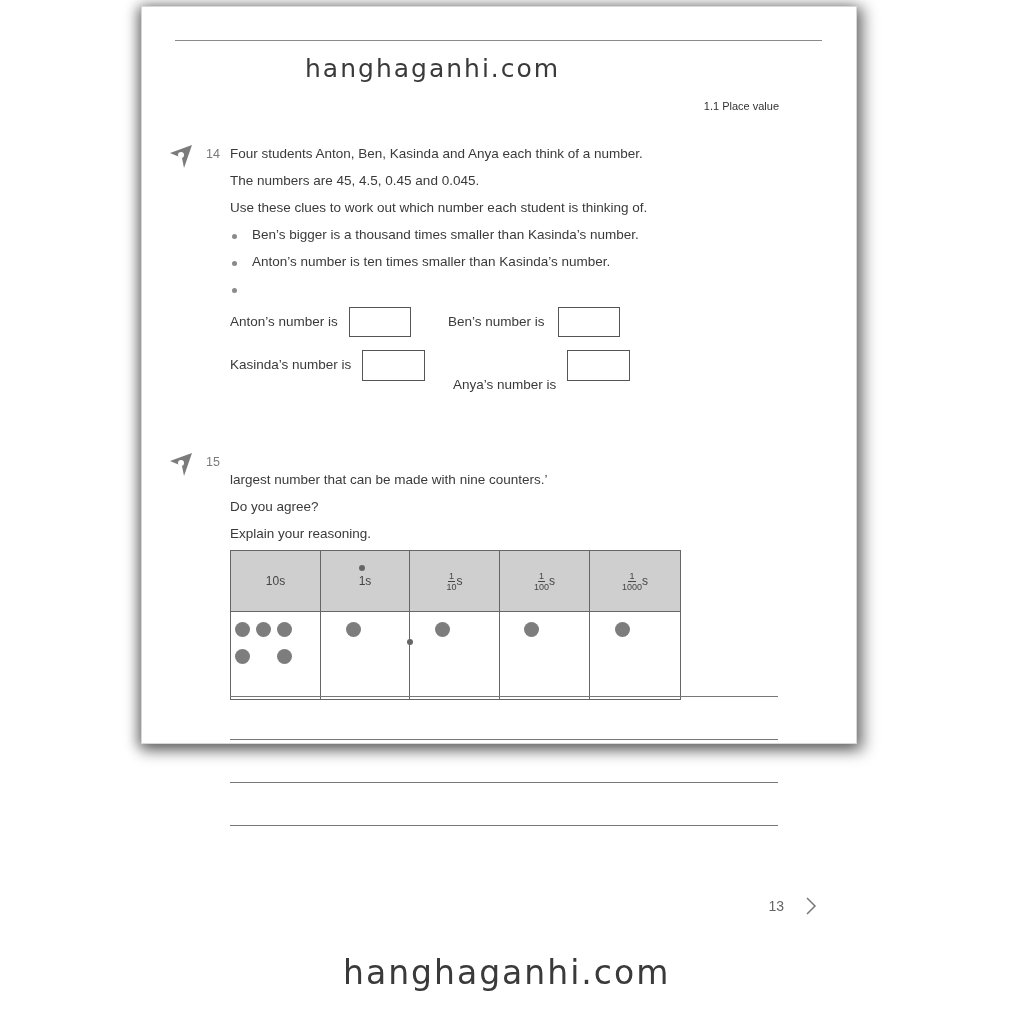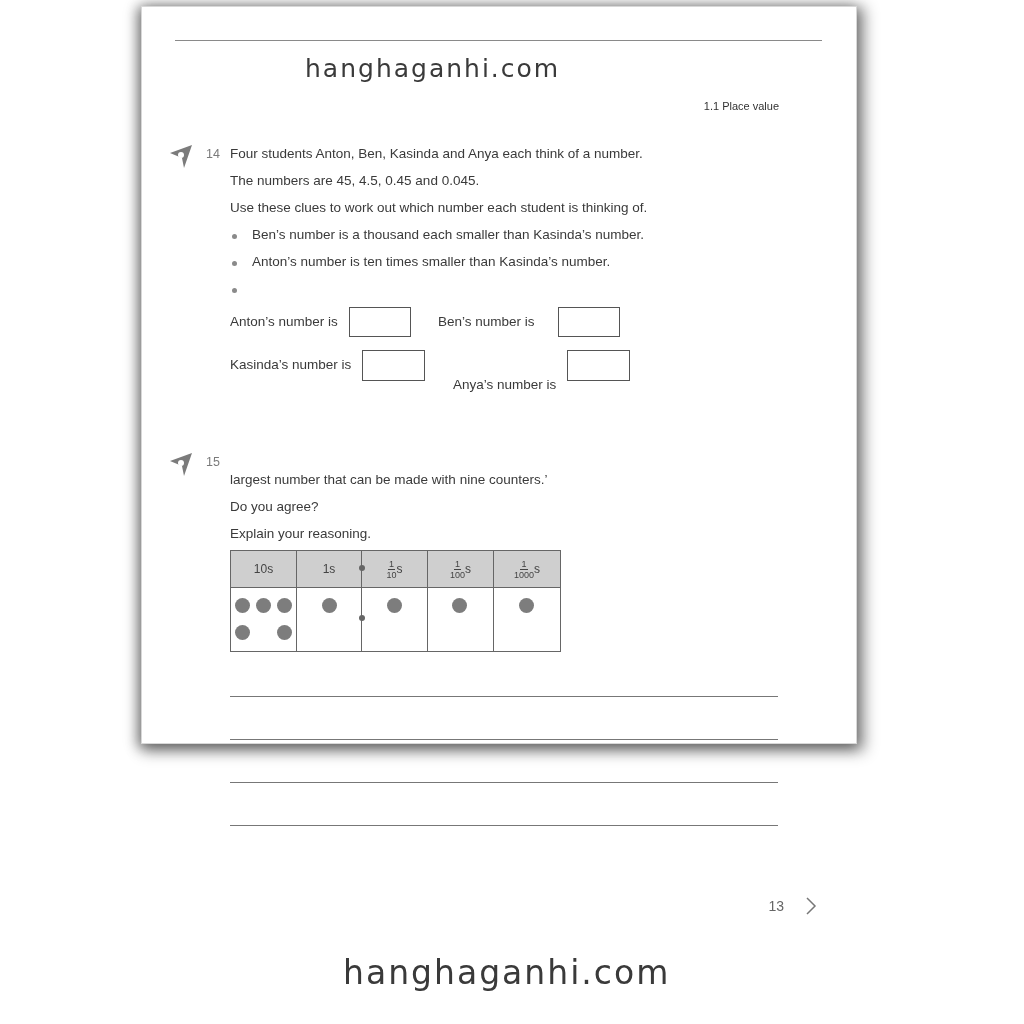--- a/index.html
+++ b/index.html
@@ -21,21 +21,21 @@
   }
   .wm-top { left: 163px; top: 47px; }
   .wm-bottom { left: 201px; top: 946px; font-size: 33px; }
   .section-label { right: 77px; top: 93px; font-size: 11px; color: #333; }
   .q-icon { width: 26px; height: 26px; }
   .q-num { font-size: 12.5px; color: #7a7a7a; text-align: right; }
   .txt { font-size: 13.5px; color: #3a3a3a; white-space: nowrap; }
   .bullet { width: 5px; height: 5px; border-radius: 50%; background: #8a8a8a; }
   .answer-box { border: 1.5px solid #555; background: #fff; width: 62px; height: 30px; box-sizing: border-box; }
   table.pv { border-collapse: collapse; position: absolute; left: 88px; top: 543px; }
-  table.pv td, table.pv th { border: 1.5px solid #666; padding: 0; }
+  table.pv td, table.pv th { border: 1.5px solid #666; padding: 12px; }
   table.pv th { background: #cfcfcf; height: 36px; font-weight: normal; font-size: 12px; color: #444; }
   table.pv td { height: 63px; vertical-align: top; position: relative; }
   .frac { display: inline-flex; flex-direction: column; align-items: center; font-size: 9px; line-height: 10px; vertical-align: middle; }
   .frac .num { border-bottom: 1px solid #444; padding: 0 1px; }
   .counter { position: absolute; width: 15px; height: 15px; border-radius: 50%; background: #7d7d7d; }
   .decimal-dot { position: absolute; width: 6px; height: 6px; border-radius: 50%; background: #666; }
   .line { left: 88px; width: 548px; height: 1px; background: #777; }
   .page-num { right: 72px; top: 891px; font-size: 14px; color: #666; }
   .next-icon { right: 38px; top: 889px; width: 14px; height: 20px; }
 </style>
@@ -50,28 +50,28 @@
   <svg class="abs q-icon" style="left:26px; top:136px;" viewBox="0 0 26 26">
     <path d="M2 10 L24 2 L16 25 L14 15 Z" fill="#7b7b7b"></path>
     <circle cx="13" cy="12" r="3" fill="#fff"></circle>
   </svg>
   <div class="abs q-num" style="left:64px; top:140px;">14</div>
   <div class="abs txt" style="left:88px; top:139px;">Four students Anton, Ben, Kasinda and Anya each think of a number.</div>
   <div class="abs txt" style="left:88px; top:166px;">The numbers are 45, 4.5, 0.45 and 0.045.</div>
   <div class="abs txt" style="left:88px; top:193px;">Use these clues to work out which number each student is thinking of.</div>
 
   <div class="abs bullet" style="left:90px; top:227px;"></div>
-  <div class="abs txt" style="left:110px; top:220px;">Ben’s number is a thousand each smaller than Kasinda’s number.</div>
+  <div class="abs txt" style="left:110px; top:220px;">Ben’s bigger is a thousand times smaller than Kasinda’s number.</div>
   <div class="abs bullet" style="left:90px; top:254px;"></div>
   <div class="abs txt" style="left:110px; top:247px;">Anton’s number is ten times smaller than Kasinda’s number.</div>
   <div class="abs bullet" style="left:90px; top:281px;"></div>
 
   <div class="abs txt" style="left:88px; top:307px;">Anton’s number is</div>
   <div class="abs answer-box" style="left:207px; top:300px;"></div>
-  <div class="abs txt" style="left:296px; top:307px;text-align:right;">Ben’s number is</div>
+  <div class="abs txt" style="left:306px; top:307px;text-align:right;">Ben’s number is</div>
   <div class="abs answer-box" style="left:416px; top:300px;"></div>
   <div class="abs txt" style="left:88px; top:350px;">Kasinda’s number is</div>
   <div class="abs answer-box" style="left:220px; top:343px; width:63px; height:31px;"></div>
   <div class="abs txt" style="left:311px; top:350px;margin-top:20px;">Anya’s number is</div>
   <div class="abs answer-box" style="left:425px; top:343px; width:63px; height:31px;"></div>
 
   <svg class="abs q-icon" style="left:26px; top:444px;" viewBox="0 0 26 26">
     <path d="M2 10 L24 2 L16 25 L14 15 Z" fill="#7b7b7b"></path>
     <circle cx="13" cy="12" r="3" fill="#fff"></circle>
   </svg>

